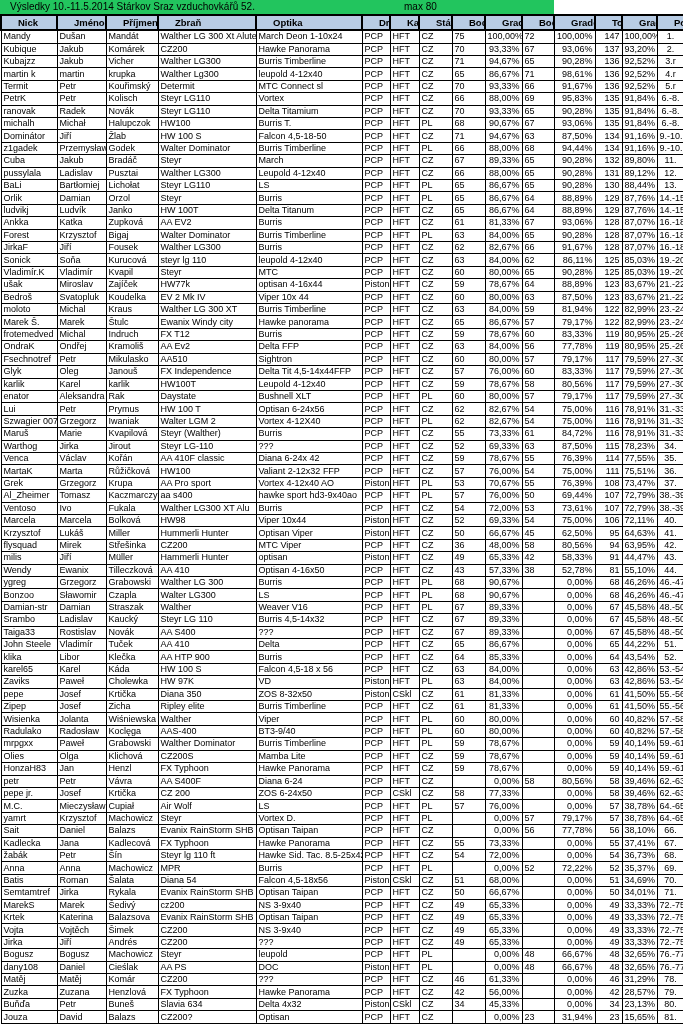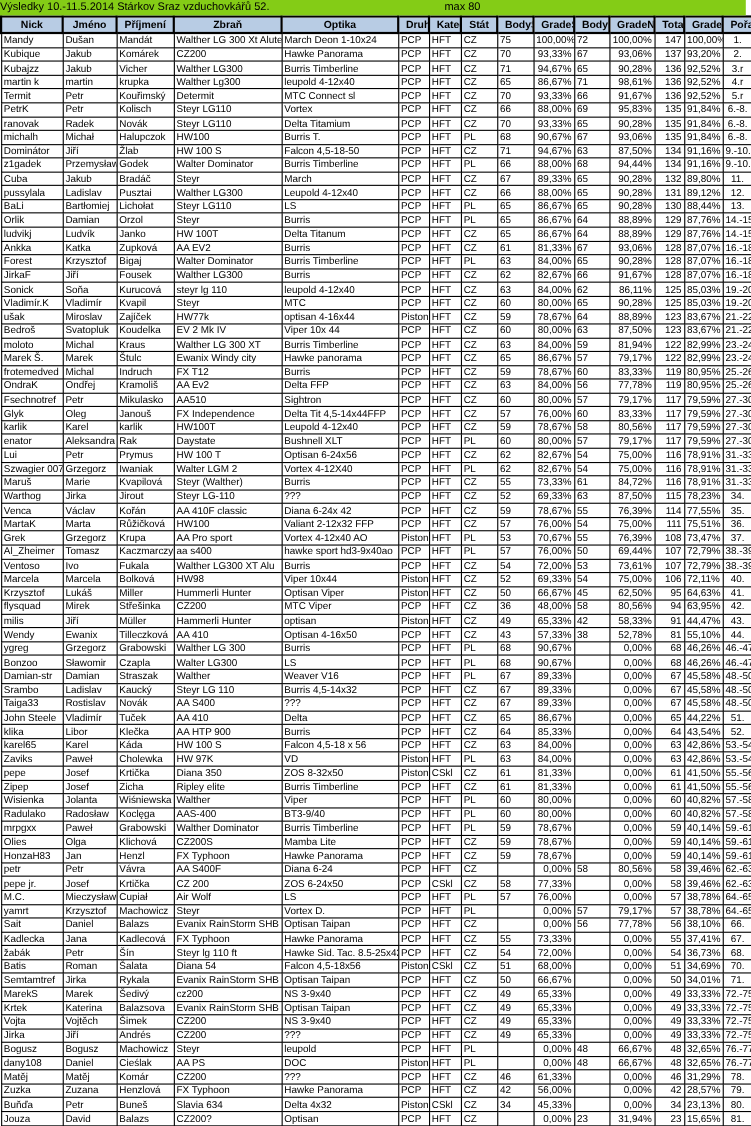--- a/index.html
+++ b/index.html
@@ -1,24 +1,24 @@
 <!DOCTYPE html>
 <html><head>
 <meta charset="utf-8">
 <style>
   * { box-sizing: border-box; margin: 0; padding: 0; }
   html, body { width: 683px; height: 1024px; overflow: hidden; background: #fff;
     font-family: "Liberation Sans", sans-serif; }
   .sheet { width: 683px; height: 1024px; background: #fff; }
-  .title-bar { position: relative; width: 678px; height: 14px; background: #84cc16;
-    font-size: 10px; line-height: 14px; color: #000; padding-left: 0; white-space: nowrap; }
+  .title-bar { position: relative; width: 554px; height: 14px; background: #22c55e;
+    font-size: 10px; line-height: 14px; color: #000; padding-left: 10px; white-space: nowrap; }
   .max-note { position: absolute; left: 404px; top: 0; font-size: 10px; line-height: 14px; }
   table.results { width: 683px; height: 1010px; border-collapse: collapse; table-layout: fixed; }
   table.results th { background: #b8cce4; border: 2px solid #000; font-size: 9.5px;
-    font-weight: bold; text-align: center; padding: 0 6px; height: 15px;
+    font-weight: bold; text-align: left; padding: 0 16px; height: 15px;
     white-space: nowrap; overflow: hidden; }
   table.results td { background: #fff; border: 1px solid #000; font-size: 9px;
     line-height: 1; padding: 0 2px; white-space: nowrap; overflow: hidden; color: #000; }
   td.c9, td.c11, td.c12 { text-align: right; }
   td.c14 { text-align: center; }
   col.w0 { width: 56px; } col.w1 { width: 49px; } col.w2 { width: 52px; }
   col.w3 { width: 98px; } col.w4 { width: 106px; } col.w5 { width: 28px; }
   col.w6 { width: 29px; } col.w7 { width: 33px; } col.w8 { width: 33px; }
   col.w9 { width: 37px; } col.w10 { width: 32px; } col.w11 { width: 41px; }
   col.w12 { width: 27px; } col.w13 { width: 35px; } col.w14 { width: 27px; }
@@ -1202,20 +1202,37 @@
           <td class="c7">CZ</td>
           <td class="c8">54</td>
           <td class="c9">72,00%</td>
           <td class="c10"></td>
           <td class="c11">0,00%</td>
           <td class="c12">54</td>
           <td class="c13">36,73%</td>
           <td class="c14">68.</td>
         </tr>
         <tr>
+          <td class="c0">Anna</td>
+          <td class="c1">Anna</td>
+          <td class="c2">Machowicz</td>
+          <td class="c3">MPR</td>
+          <td class="c4">Burris</td>
+          <td class="c5">PCP</td>
+          <td class="c6">HFT</td>
+          <td class="c7">PL</td>
+          <td class="c8"></td>
+          <td class="c9">0,00%</td>
+          <td class="c10">52</td>
+          <td class="c11">72,22%</td>
+          <td class="c12">52</td>
+          <td class="c13">35,37%</td>
+          <td class="c14">69.</td>
+        </tr>
+        <tr>
           <td class="c0">Batis</td>
           <td class="c1">Roman</td>
           <td class="c2">Šalata</td>
           <td class="c3">Diana 54</td>
           <td class="c4">Falcon 4,5-18x56</td>
           <td class="c5">Piston</td>
           <td class="c6">CSkl</td>
           <td class="c7">CZ</td>
           <td class="c8">51</td>
           <td class="c9">68,00%</td>

